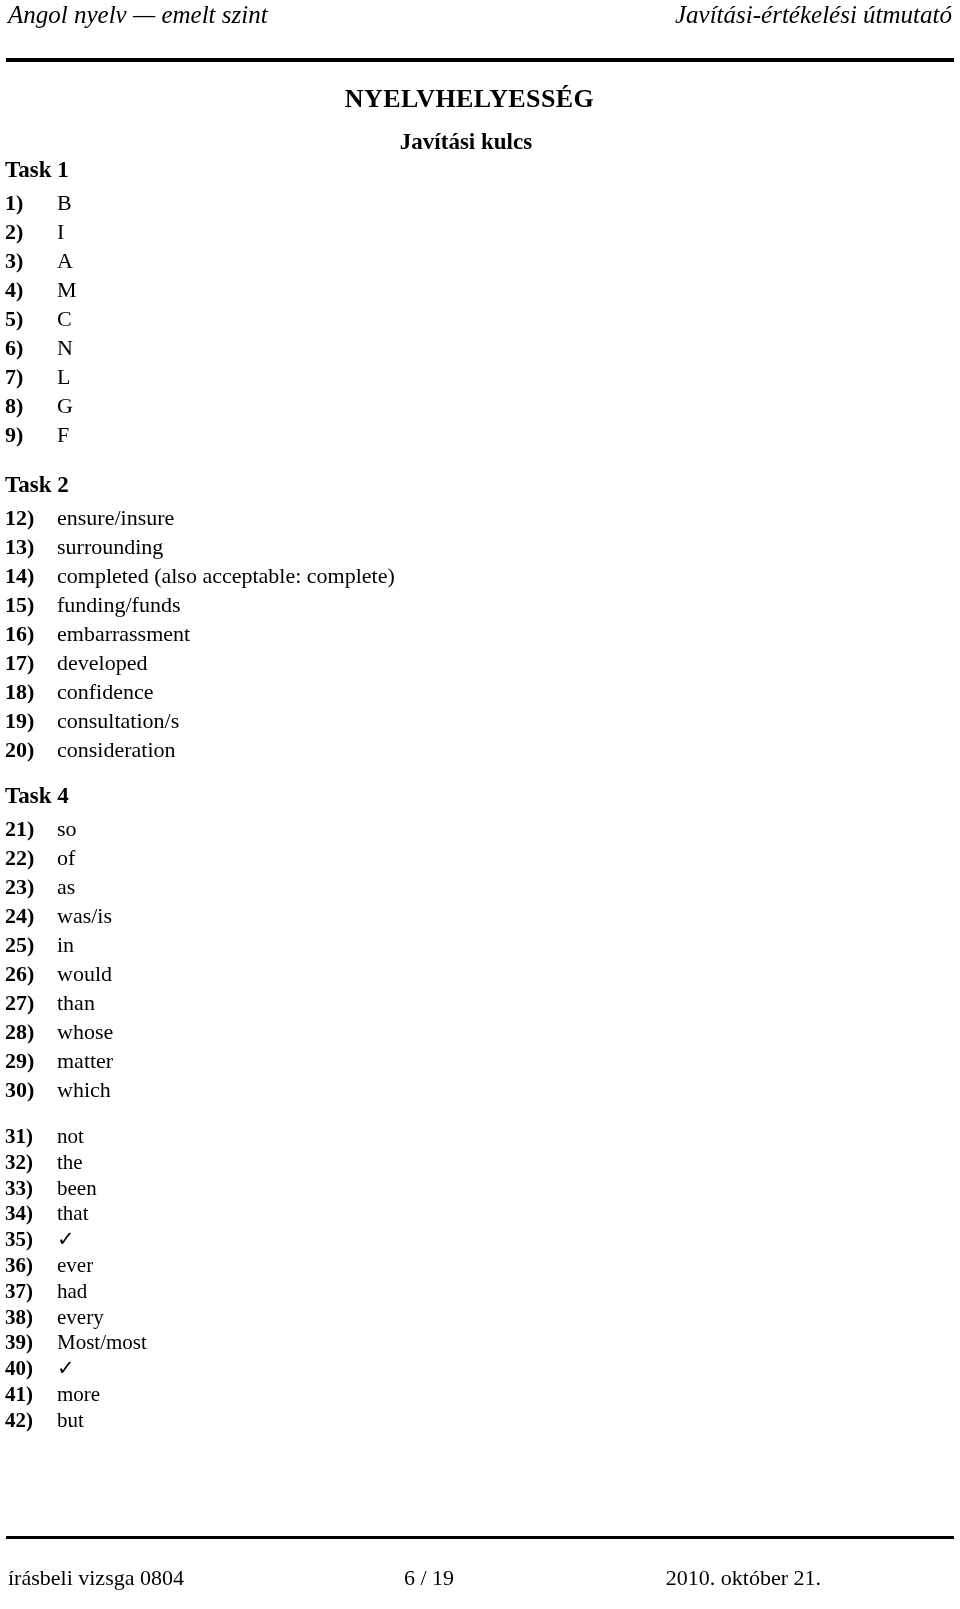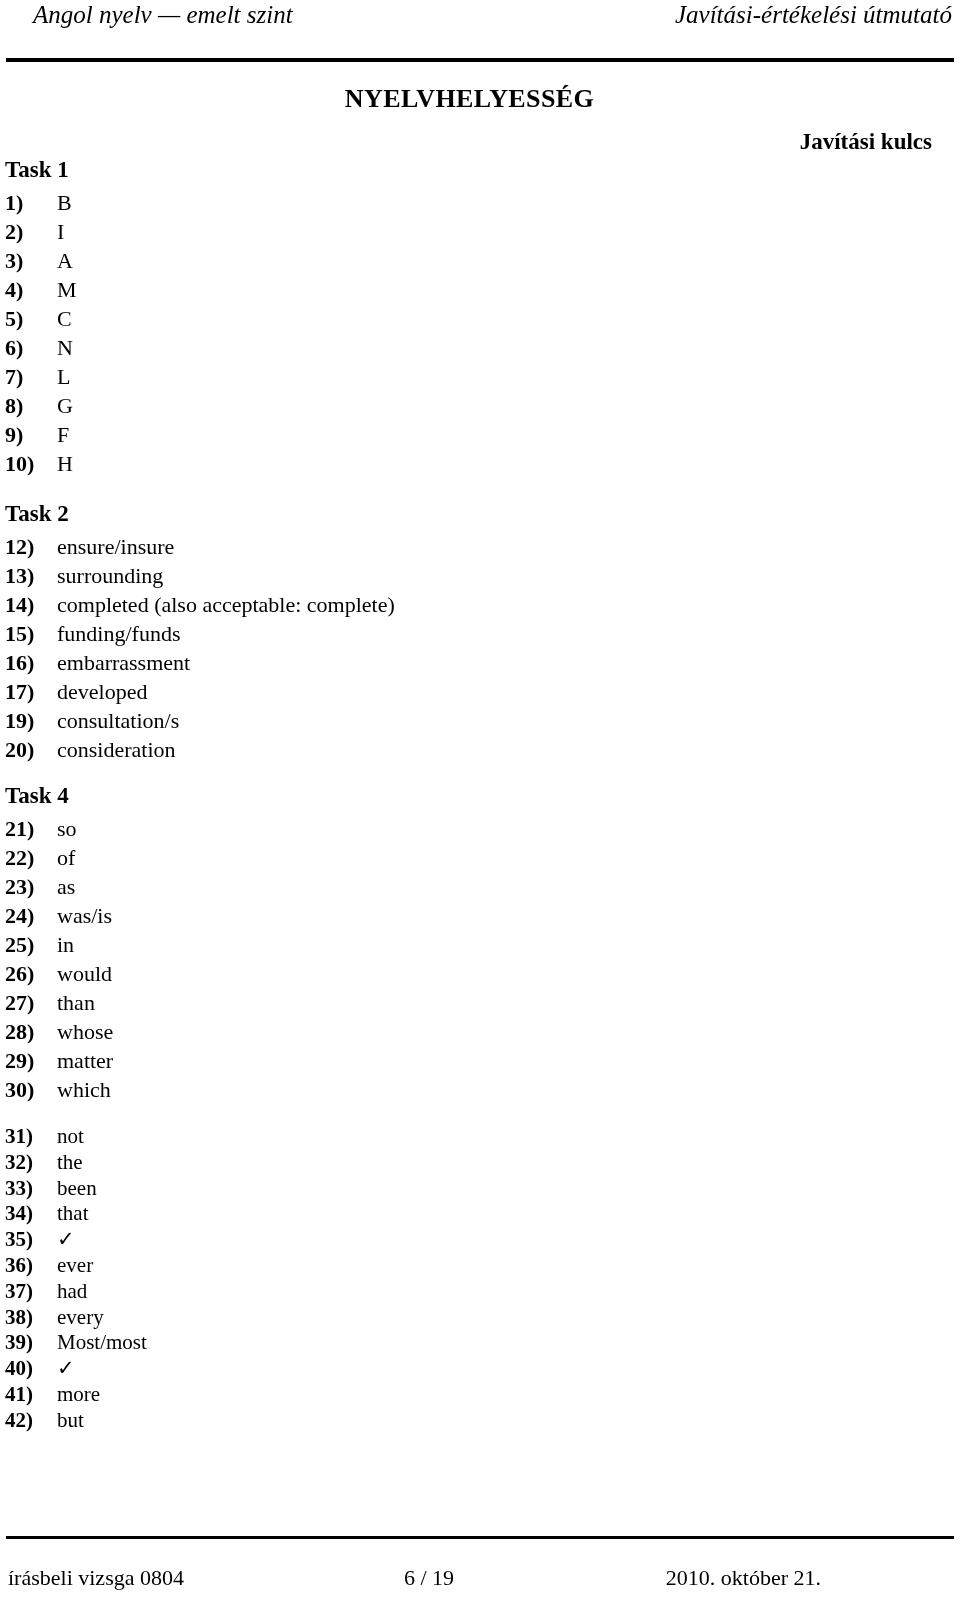--- a/index.html
+++ b/index.html
@@ -27,21 +27,20 @@
     box-sizing: border-box;
     display: flex;
     align-items: flex-start;
     justify-content: space-between;
   }
   .header-left, .header-right {
     font-style: italic;
     font-size: 25px;
     line-height: 30px;
     white-space: nowrap;
-    margin-left: 25px;
   }
 
   .header-rule {
     position: absolute;
     left: 6px;
     top: 58px;
     width: 948px;
     height: 4px;
     background: #000000;
   }
@@ -56,21 +55,21 @@
     font-weight: bold;
     font-size: 26px;
     line-height: 30px;
     letter-spacing: 0.4px;
   }
   .doc-subtitle {
     position: absolute;
     left: 0;
     top: 128px;
     width: 932px;
-    text-align: right;
+    text-align: center;
     font-weight: bold;
     font-size: 23px;
     line-height: 28px;
   }
 
   
   .answer-body {
     position: absolute;
     left: 5px;
     top: 156px;
@@ -203,24 +202,20 @@
         <span class="answer-val">L</span>
       </div>
     <div class="answer-row">
         <span class="answer-num">8)</span>
         <span class="answer-val">G</span>
       </div>
     <div class="answer-row">
         <span class="answer-num">9)</span>
         <span class="answer-val">F</span>
       </div>
-    <div class="answer-row">
-        <span class="answer-num">10)</span>
-        <span class="answer-val">H</span>
-      </div>
   </div>
 
   <div class="task-block task-2">
     <div class="task-heading">Task 2</div>
     <div class="answer-row">
         <span class="answer-num">12)</span>
         <span class="answer-val">ensure/insure</span>
       </div>
     <div class="answer-row">
         <span class="answer-num">13)</span>
@@ -234,20 +229,24 @@
         <span class="answer-num">15)</span>
         <span class="answer-val">funding/funds</span>
       </div>
     <div class="answer-row">
         <span class="answer-num">16)</span>
         <span class="answer-val">embarrassment</span>
       </div>
     <div class="answer-row">
         <span class="answer-num">17)</span>
         <span class="answer-val">developed</span>
+      </div>
+    <div class="answer-row">
+        <span class="answer-num">18)</span>
+        <span class="answer-val">confidence</span>
       </div>
     <div class="answer-row">
         <span class="answer-num">19)</span>
         <span class="answer-val">consultation/s</span>
       </div>
     <div class="answer-row">
         <span class="answer-num">20)</span>
         <span class="answer-val">consideration</span>
       </div>
   </div>

